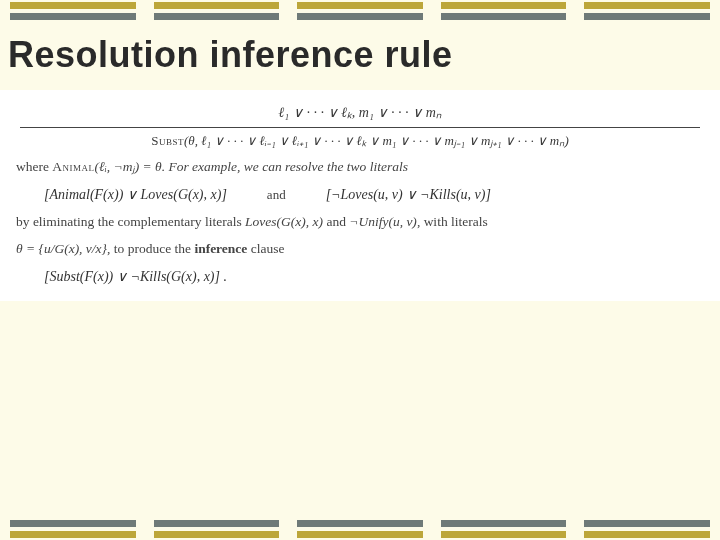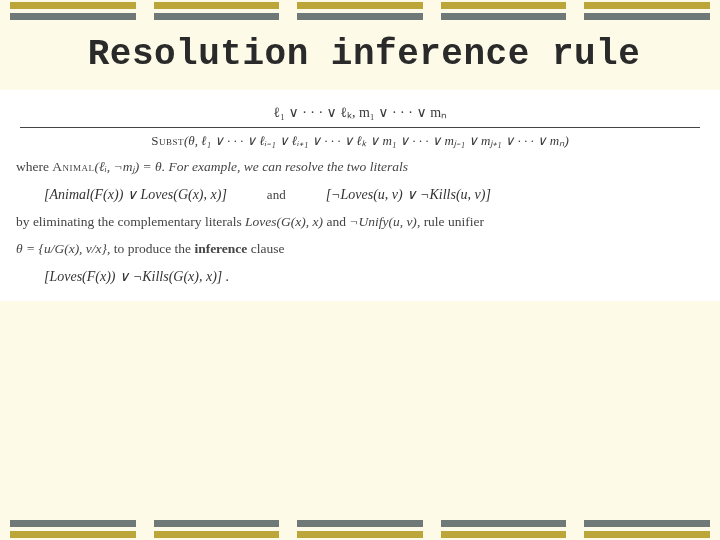--- a/index.html
+++ b/index.html
@@ -35,22 +35,22 @@
   }
   .edge-bar .seg::before { top: 0; background: #bca63a; }
   .edge-bar .seg::after  { bottom: 0; background: #6f7a78; }
   .edge-bar.bottom .seg::before { background: #6f7a78; }
   .edge-bar.bottom .seg::after  { background: #bca63a; }
 
   .title {
     position: absolute;
     top: 34px;
     left: 8px; right: 0;
-    text-align: center;
-    font-family: Liberation Mono, monospace;
+    text-align: left;
+    font-family: Liberation Sans, sans-serif;
     font-size: 36px;
     color: #2a2a2a;
     letter-spacing: .5px;
   }
 
   .panel {
     position: absolute;
     top: 90px;
     left: 0;
     width: 720px;
@@ -60,20 +60,21 @@
     font-size: 13.5px;
     line-height: 1.55;
   }
 
   .rule {
     text-align: center;
     margin: 2px 0 6px 0;
   }
   .rule .premises {
     white-space: nowrap;
+    font-style: italic;
     font-family: "Times New Roman", serif;
     font-size: 14px;
     display: inline-block;
     padding: 0 30px;
   }
   .rule hr {
     border: none;
     border-top: 1px solid #444;
     width: 680px;
     margin: 3px auto;
@@ -137,28 +138,28 @@
     <span>where </span><span class="sc">Animal</span><span class="math">(ℓᵢ, ¬mⱼ) = θ. For example, we can resolve the two literals</span>
   </p>
 
   <div class="clauses">
     <span>[Animal(F(x)) ∨ Loves(G(x), x)]</span>
     <span class="and-word">and</span>
     <span>[¬Loves(u, v) ∨ ¬Kills(u, v)]</span>
   </div>
 
   <p class="para">
-    <span>by eliminating the complementary literals </span><span class="math">Loves(G(x), x)</span><span> and </span><span class="math">¬Unify(u, v)</span><span>, rule unifier</span>
+    <span>by eliminating the complementary literals </span><span class="math">Loves(G(x), x)</span><span> and </span><span class="math">¬Unify(u, v)</span><span>, with literals</span>
   </p>
 
   <p class="para">
     <span class="math">θ = {u/G(x), v/x}</span><span>, to produce the </span><span class="bold">inference</span><span> clause</span>
   </p>
 
-  <div class="resolvent">[Loves(F(x)) ∨ ¬Kills(G(x), x)] .</div>
+  <div class="resolvent">[Subst(F(x)) ∨ ¬Kills(G(x), x)] .</div>
 
 </div>
 
 <div class="edge-bar bottom">
   <div class="seg"></div>
     <div class="seg"></div>
     <div class="seg"></div>
     <div class="seg"></div>
     <div class="seg"></div>
 </div>

